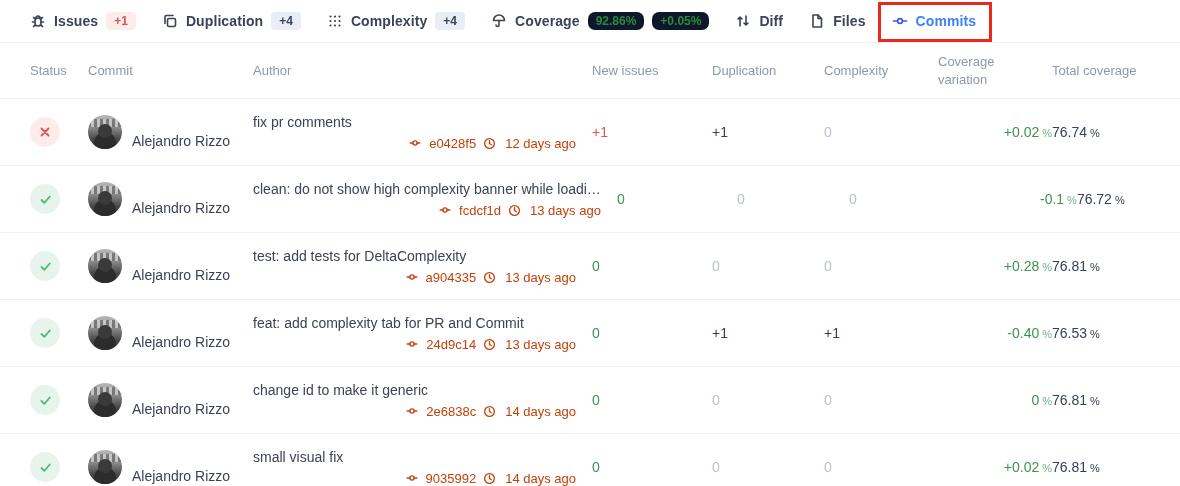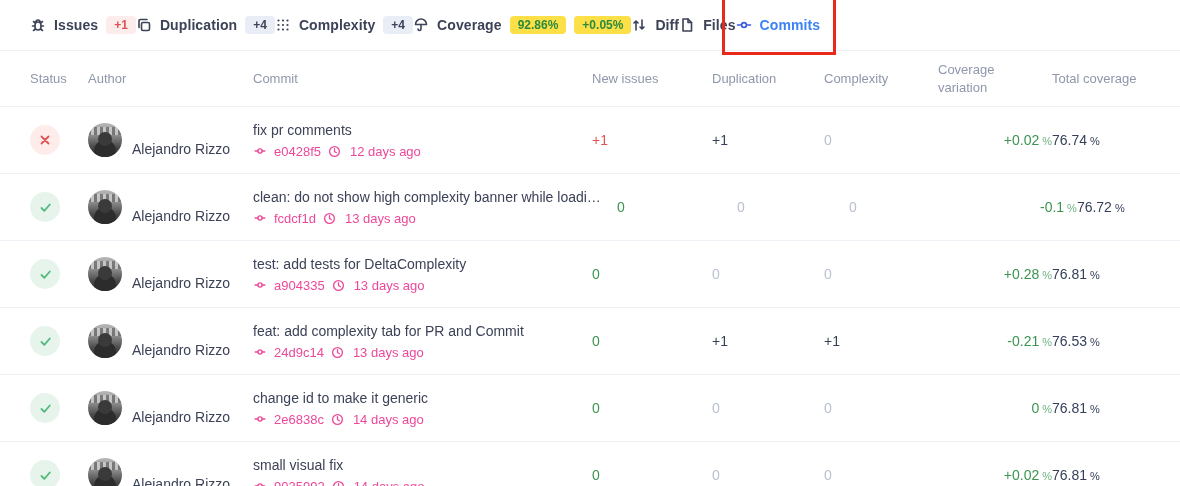--- a/index.html
+++ b/index.html
@@ -1,31 +1,31 @@
 <!DOCTYPE html>
 <html><head>
 <meta charset="utf-8">
 <style>
   * { margin:0; padding:0; box-sizing:border-box; }
   html,body { width:1180px; height:486px; overflow:hidden; background:#ffffff;
     font-family:"Liberation Sans","DejaVu Sans",sans-serif; }
 
   
-  .tabbar { display:flex; padding:0 30px; height:51px;
+  .tabbar { display:flex; align-items:center; gap:26px; padding:0 30px; height:43px;
     border-bottom:1px solid #edf0f4; }
   .tab { display:flex; align-items:center; gap:8px; cursor:pointer; position:relative;
     padding:8px 0; }
   .tab-label { font-size:14px; font-weight:700; color:#3c4257; letter-spacing:.1px; }
   .tab.active .tab-label { color:#3b82f6; }
   .tab .ticon { display:flex; align-items:center; color:#3c4257; }
   .tab.active .ticon { color:#3b5bdb; }
   .badge { font-size:12px; font-weight:700; padding:3px 8px; border-radius:4px; line-height:1; }
   .badge.red { background:#fdecec; color:#e05252; }
   .badge.neutral { background:#e9edf5; color:#3c4257; }
-  .badge.green { background:#fde047; color:#2b8a3e; }
+  .badge.green { background:#0f172a; color:#2b8a3e;border-radius:7px; }
   .annotation-box { position:absolute; left:-14px; top:-3px; right:-16px; bottom:-5px;
     border:3px solid #e8291c; pointer-events:none; }
 
   
   .grid-row { display:grid;
     grid-template-columns:58px 165px 1fr 120px 112px 114px 114px 98px;
     padding:0 30px; align-items:center; }
   .thead { height:56px; border-bottom:1px solid #edf0f4; }
   .th { font-size:13px; color:#8f97ab; font-weight:400; line-height:1.35; padding-right:12px; }
   .trow { height:67px; border-bottom:1px solid #eef1f5; }
@@ -38,21 +38,21 @@
     background:linear-gradient(180deg,#b9b9b9 0%,#8d8d8d 35%,#4a4a4a 70%,#2e2e2e 100%); position:relative; }
   .avatar::before { content:""; position:absolute; left:0; right:0; top:4px; height:8px;
     background:repeating-linear-gradient(90deg,#6f6f6f 0 3px,#cfcfcf 3px 6px); opacity:.8; }
   .avatar::after { content:""; position:absolute; left:50%; top:9px; width:14px; height:14px;
     transform:translateX(-50%); border-radius:50%; background:#3a3a3a;
     box-shadow:0 12px 0 4px #2c2c2c; }
   .author-name { font-size:14px; color:#3c4257; }
   .commit-cell { padding-right:16px; }
   .commit-msg { font-size:14px; color:#3c4257; white-space:nowrap; overflow:hidden;
     text-overflow:ellipsis; margin-bottom:6px; }
-  .commit-meta { display:flex; align-items:center; gap:7px; font-size:13px; color:#ec4899; }
+  .commit-meta { display:flex; align-items:center; gap:7px; font-size:13px; color:#c2410c;justify-content:flex-end; }
   .meta-age { margin-left:2px; }
   .num { font-size:14px; font-weight:500; }
   .num.red { color:#e05252; }
   .num.green { color:#3c9450; }
   .num.dark { color:#36405a; }
   .num.muted { color:#b9c0d0; font-weight:400; }
   .pct-suffix { font-size:11px; margin-left:3px; font-weight:400; }
   .covvar { color:#3c9450;text-align:right; }
   .covvar .pct-suffix { color:#6fb383; }
   .total { color:#36405a; font-weight:500; }
@@ -141,22 +141,22 @@
           <path d="M1.5 8h4M10.5 8h4"></path>
         </svg>
       </span>
     <span class="tab-label">Commits</span>
   <span class="annotation-box"></span>
     </div>
 </nav>
 
 <div class="thead grid-row" id="thead">
     <div class="th">Status</div>
+    <div class="th">Commit</div>
     <div class="th">Author</div>
-    <div class="th">Commit</div>
     <div class="th">New issues</div>
     <div class="th">Duplication</div>
     <div class="th">Complexity</div>
     <div class="th">Coverage variation</div>
     <div class="th">Total coverage</div>
   </div>
 
 <div id="tbody">
   <div class="trow grid-row">
     <div>
@@ -299,21 +299,21 @@
               <circle cx="8" cy="8" r="6"></circle>
               <path d="M8 4.5V8l2.3 1.5"></path>
             </svg>
           </span>
         <span class="meta-age">13 days ago</span>
       </div>
     </div>
     <div class="num c-issues green">0</div>
     <div class="num c-dup dark">+1</div>
     <div class="num c-cpx dark">+1</div>
-    <div class="num covvar"><span>-0.21</span><span class="pct-suffix">%</span></div>
+    <div class="num covvar"><span>-0.40</span><span class="pct-suffix">%</span></div>
     <div class="num total"><span>76.53</span><span class="pct-suffix">%</span></div>
   </div>
 
   <div class="trow grid-row">
     <div>
       <div class="status-circle pass">
           <svg width="13" height="13" viewBox="0 0 13 13" fill="none" stroke="currentColor" stroke-width="1.8" stroke-linecap="round" stroke-linejoin="round">
             <path d="M2.5 7l2.8 2.8L10.8 3.5"></path>
           </svg>
         </div>

